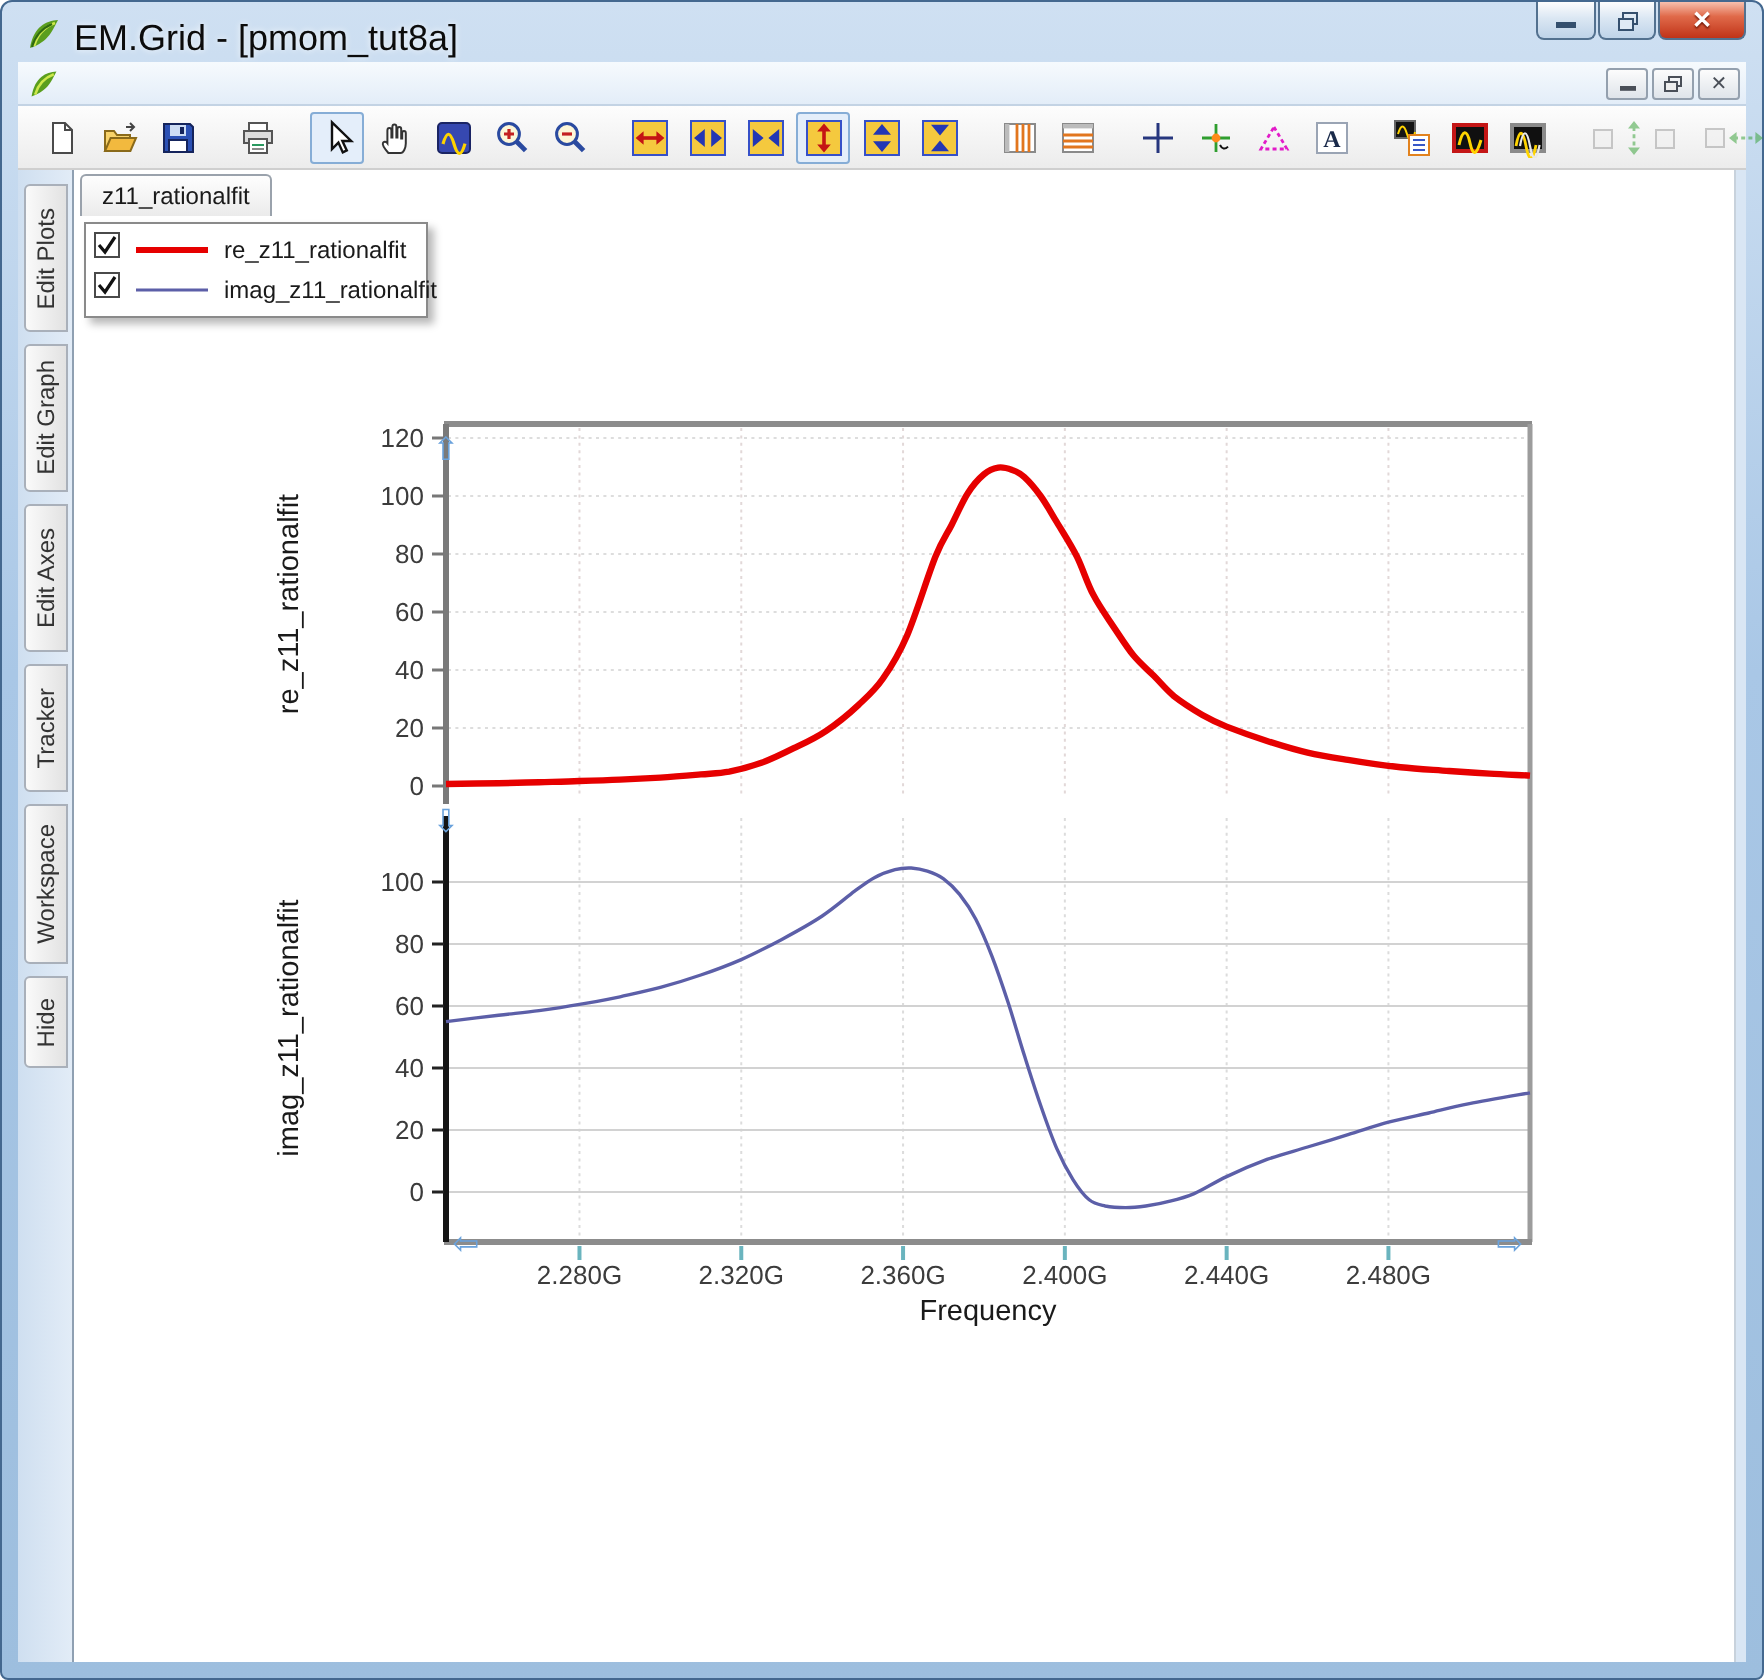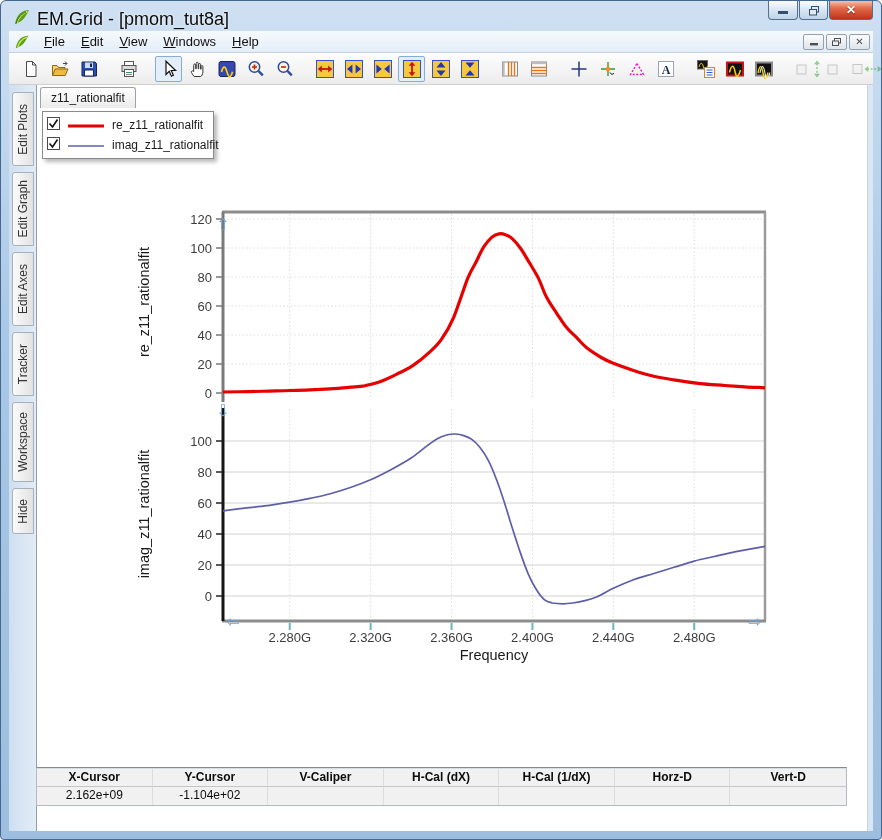--- a/index.html
+++ b/index.html
@@ -106,27 +106,20 @@
     </div>
   </div>
 
   <div class="menubar">
     <span class="mdi-doc-icon">
       <svg viewBox="0 0 18 18">
           <path d="M2 16C4 5 10 2.5 16 2c-2.5 4.5-4.5 11-14 14z" fill="#5a9e1e"></path>
           <path d="M4 15C6 8 10.5 5 14.5 3.5" stroke="#cde84a" stroke-width="1.4" fill="none"></path>
         </svg>
     </span>
-    <nav id="menu-items" style="display:flex">
-        <span class="menu-item"><u>F</u>ile</span>
-        <span class="menu-item"><u>E</u>dit</span>
-        <span class="menu-item"><u>V</u>iew</span>
-        <span class="menu-item"><u>W</u>indows</span>
-        <span class="menu-item"><u>H</u>elp</span>
-      </nav>
     <div class="mdi-controls">
       <div class="mdibtn">
         <svg width="10" height="8">
             <rect x="1" y="5" width="8" height="2.4" fill="#4a4f58"></rect>
           </svg>
       </div>
       <div class="mdibtn">
         <svg width="11" height="10">
             <rect x="3.5" y="1.5" width="6" height="4.5" fill="none" stroke="#4a4f58"></rect>
             <rect x="1.5" y="4" width="6" height="4.5" fill="#eee" stroke="#4a4f58"></rect>
@@ -503,29 +496,13 @@
       <text x="148" y="301" text-anchor="middle" font-size="14.5" fill="#1a1a1a" transform="rotate(-90 148 301)" font-family="Liberation Sans,sans-serif">re_z11_rationalfit</text>
       <text x="148" y="513" text-anchor="middle" font-size="14.5" fill="#1a1a1a" transform="rotate(-90 148 513)" font-family="Liberation Sans,sans-serif">imag_z11_rationalfit</text>
       <path d="M222.0 391.0C226.4 390.9,240.5 390.7,248.3 390.6C256.0 390.4,261.8 390.3,268.5 390.1C275.3 389.9,282.0 389.8,288.7 389.5C295.5 389.3,302.2 389.1,309.0 388.8C315.7 388.5,322.4 388.2,329.2 387.8C335.9 387.4,343.7 386.7,349.4 386.2C355.1 385.7,358.5 385.7,363.6 384.8C368.6 383.8,374.4 382.3,379.7 380.4C385.1 378.5,390.5 375.8,395.9 373.1C401.3 370.5,406.7 368.1,412.1 364.4C417.5 360.8,423.6 355.8,428.3 351.4C433.0 347.0,436.4 344.2,440.4 338.4C444.5 332.6,448.2 326.8,452.6 316.6C456.9 306.5,463.0 286.6,466.7 277.4C470.4 268.3,472.1 266.8,474.8 261.5C477.5 256.2,480.2 249.8,482.9 245.6C485.6 241.3,488.4 238.3,491.0 236.1C493.5 234.0,495.7 233.2,498.1 232.8C500.4 232.4,502.9 233.2,505.1 234.0C507.3 234.7,508.8 235.4,511.2 237.6C513.6 239.8,516.6 243.3,519.3 247.0C522.0 250.7,524.3 255.0,527.4 260.1C530.4 265.1,534.5 271.4,537.5 277.4C540.5 283.5,542.5 290.5,545.6 296.3C548.6 302.1,552.3 307.2,555.7 312.3C559.1 317.3,562.4 322.6,565.8 326.8C569.2 330.9,572.5 333.5,575.9 336.9C579.3 340.3,582.0 343.8,586.0 347.1C590.1 350.3,595.8 353.9,600.2 356.5C604.6 359.0,606.9 360.1,612.3 362.3C617.7 364.4,625.8 367.3,632.5 369.5C639.3 371.7,646.0 373.8,652.8 375.3C659.5 376.9,665.2 377.7,673.0 378.9C680.7 380.2,690.9 381.7,699.3 382.6C707.7 383.5,716.1 383.9,723.6 384.5C731.0 385.0,737.0 385.4,743.8 385.8C750.5 386.2,760.6 386.6,764.0 386.8" fill="none" stroke="#e60000" stroke-width="3.2"></path>
       <path d="M222.0 509.8C226.4 509.2,240.5 507.6,248.3 506.6C256.0 505.7,261.8 505.2,268.5 504.3C275.3 503.4,282.0 502.4,288.7 501.2C295.5 500.1,302.2 498.8,309.0 497.4C315.7 495.9,322.4 494.5,329.2 492.7C335.9 490.9,342.7 488.8,349.4 486.5C356.2 484.2,362.9 481.7,369.6 478.8C376.4 475.8,383.1 472.3,389.9 468.7C396.6 465.1,404.0 461.1,410.1 457.0C416.1 453.0,421.9 447.9,426.3 444.6C430.6 441.4,433.0 439.5,436.4 437.7C439.7 435.9,443.5 434.6,446.5 433.8C449.5 433.0,451.9 432.9,454.6 433.0C457.3 433.2,460.0 433.7,462.7 434.6C465.4 435.5,468.1 436.5,470.8 438.4C473.5 440.4,476.1 442.8,478.8 446.2C481.5 449.6,484.2 453.4,486.9 458.6C489.6 463.8,492.3 470.2,495.0 477.2C497.7 484.2,500.4 492.2,503.1 500.4C505.8 508.7,508.5 518.3,511.2 526.8C513.9 535.3,516.6 543.9,519.3 551.6C522.0 559.4,524.7 567.1,527.4 573.3C530.1 579.5,532.8 584.5,535.5 588.8C538.2 593.1,540.9 596.7,543.6 598.9C546.3 601.1,548.6 601.3,551.6 602.0C554.7 602.6,558.4 602.8,561.8 602.8C565.1 602.8,568.2 602.5,571.9 602.0C575.6 601.5,580.0 600.7,584.0 599.6C588.1 598.6,591.4 597.8,596.1 595.8C600.9 593.7,606.3 590.1,612.3 587.3C618.4 584.4,625.8 581.2,632.5 578.7C639.3 576.3,646.0 574.6,652.8 572.5C659.5 570.5,666.3 568.4,673.0 566.3C679.7 564.3,686.5 561.9,693.2 560.1C700.0 558.3,706.7 557.0,713.4 555.5C720.2 553.9,725.2 552.5,733.7 550.8C742.1 549.1,758.9 546.3,764.0 545.4" fill="none" stroke="#5c5fa8" stroke-width="1.7"></path>
       <text x="222" y="229" text-anchor="middle" font-size="16" fill="#6aa2dc" font-family="Liberation Sans,sans-serif">⇧</text>
       <text x="222" y="415" text-anchor="middle" font-size="16" fill="#6aa2dc" font-family="Liberation Sans,sans-serif">⇩</text>
       <text x="232" y="626" text-anchor="middle" font-size="16" fill="#6aa2dc" font-family="Liberation Sans,sans-serif">⇦</text>
       <text x="754" y="626" text-anchor="middle" font-size="16" fill="#6aa2dc" font-family="Liberation Sans,sans-serif">⇨</text>
     </svg>
 
-  <div class="status-table" id="status-table">
-      <div class="st-cell hdr">X-Cursor</div>
-      <div class="st-cell hdr">Y-Cursor</div>
-      <div class="st-cell hdr">V-Caliper</div>
-      <div class="st-cell hdr">H-Cal (dX)</div>
-      <div class="st-cell hdr">H-Cal (1/dX)</div>
-      <div class="st-cell hdr">Horz-D</div>
-      <div class="st-cell hdr">Vert-D</div>
-      <div class="st-cell">2.162e+09</div>
-      <div class="st-cell">-1.104e+02</div>
-      <div class="st-cell"></div>
-      <div class="st-cell"></div>
-      <div class="st-cell"></div>
-      <div class="st-cell"></div>
-      <div class="st-cell"></div>
-    </div>
 </div>
 
 </body></html>

